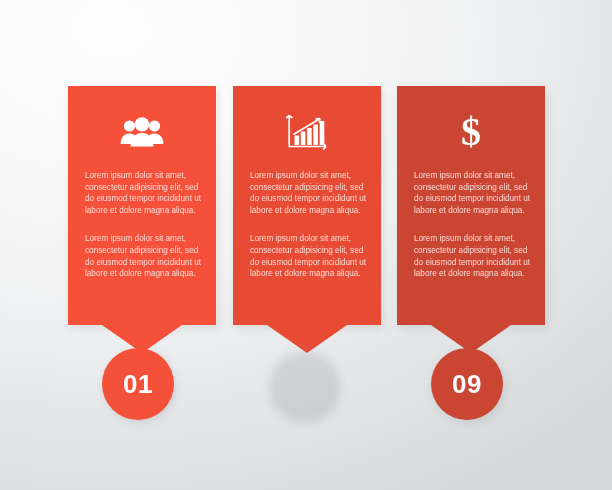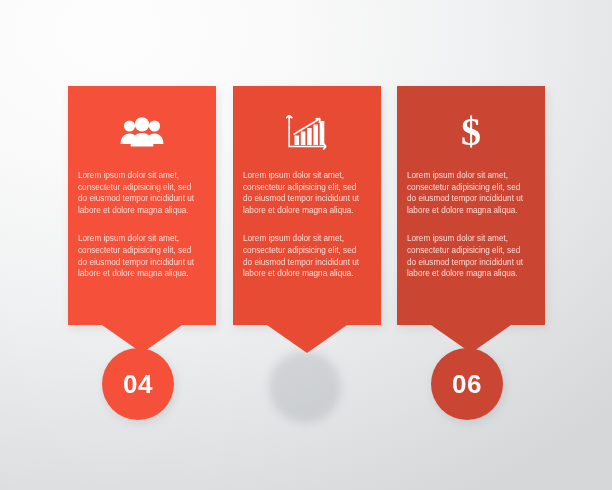--- a/index.html
+++ b/index.html
@@ -72,21 +72,21 @@
     width: 148px;
     height: 48px;
     display: flex;
     align-items: center;
     justify-content: center;
     z-index: 3;
   }
 
   .copy {
     position: absolute;
-    left: 10px;
+    left: 17px;
     top: 84px;
     width: 118px;
     z-index: 3;
   }
 
   .copy p {
     margin: 0 0 17px 0;
     font-size: 8.2px;
     line-height: 11.6px;
     color: #fbdcd5;
@@ -198,23 +198,23 @@
 
       <div class="copy">
         <p>Lorem ipsum dolor sit amet, consectetur adipisicing elit, sed do eiusmod tempor incididunt ut labore et dolore magna aliqua.</p>
         <p>Lorem ipsum dolor sit amet, consectetur adipisicing elit, sed do eiusmod tempor incididunt ut labore et dolore magna aliqua.</p>
       </div>
     </div>
   </div>
 
   <div class="badge-shadow" id="badge-shadow-0" style="left: 104px; top: 351px;"></div>
   <div class="badge" id="badge-0" style="background: rgb(244, 80, 58); left: 102px; top: 348px;">
-    <span class="badge-num">04</span>
+    <span class="badge-num">01</span>
   </div>
 
   <div class="badge-shadow" id="badge-shadow-1" style="left: 269px; top: 351px;"></div>
 
   <div class="badge-shadow" id="badge-shadow-2" style="left: 433px; top: 351px;"></div>
   <div class="badge" id="badge-2" style="background: rgb(203, 69, 51); left: 431px; top: 348px;">
-    <span class="badge-num">06</span>
+    <span class="badge-num">09</span>
   </div>
 
 </div>
 
 </body></html>

